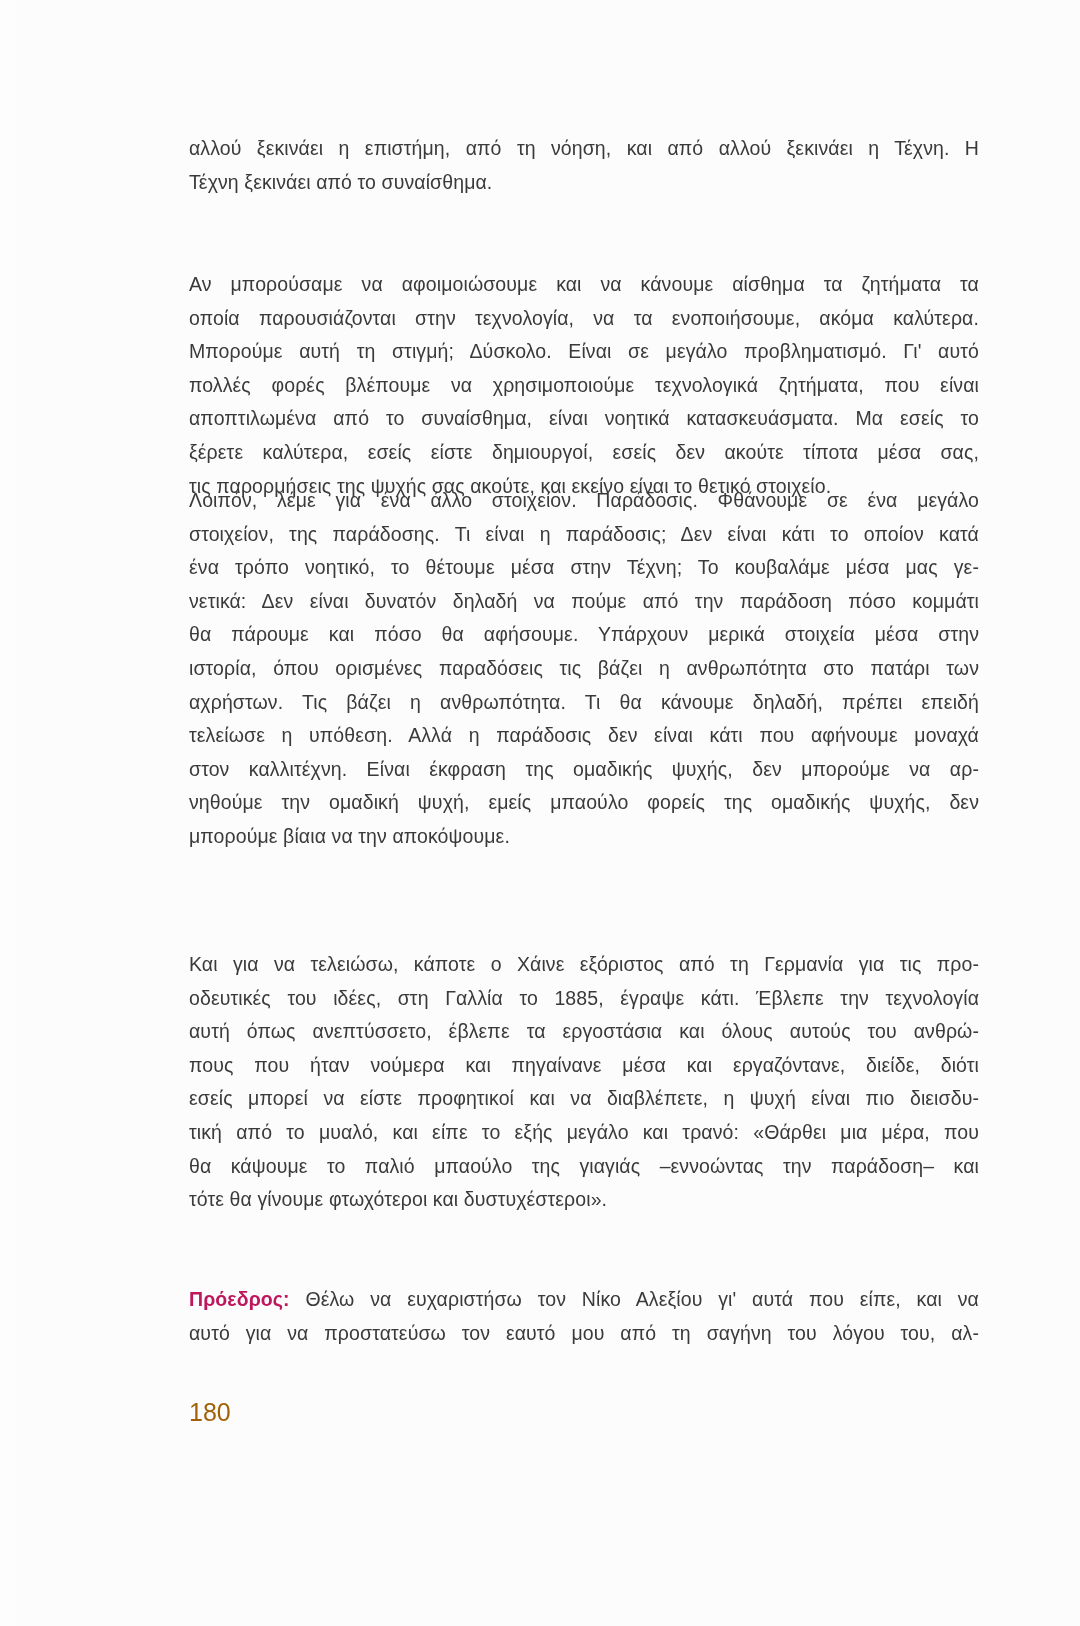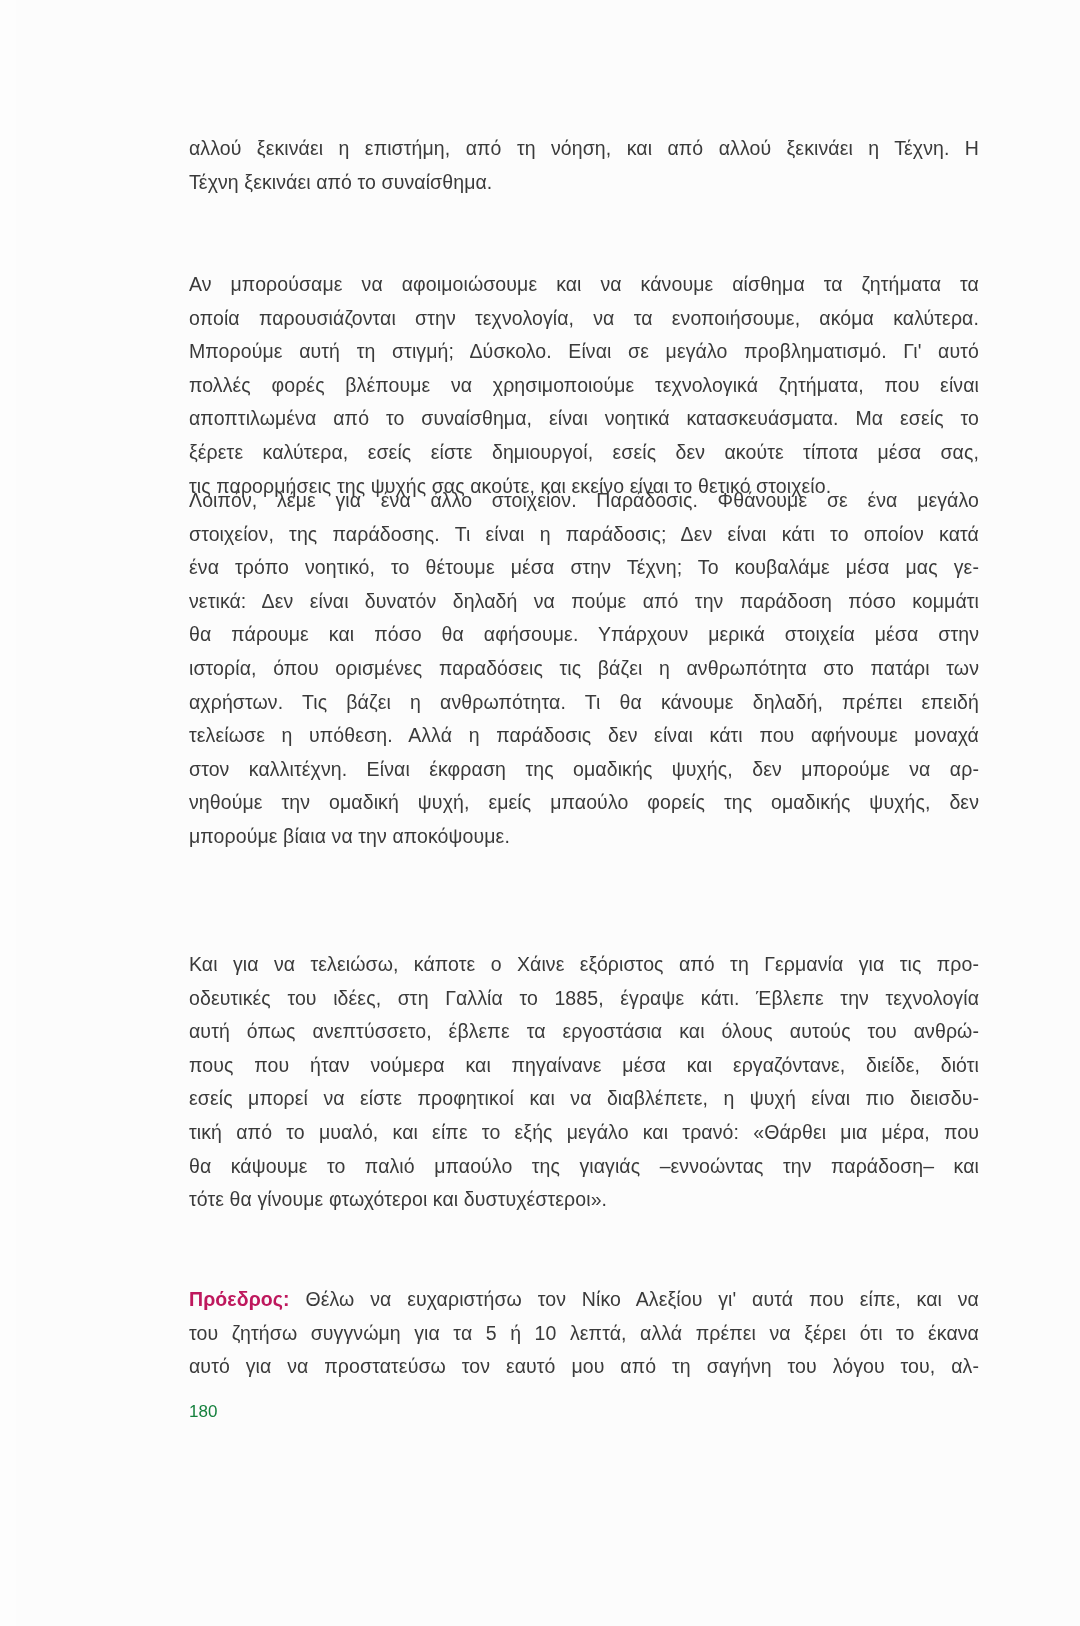--- a/index.html
+++ b/index.html
@@ -47,23 +47,23 @@
     .para4 { top: 916px; margin-top: 32px; }
     .para5 { top: 1283px; }
     .speaker {
       font-weight: bold;
       color: #be185d;
     }
     .page-number {
       position: absolute;
       left: 173px;
       top: 1400px;
-      font-size: 17px;
+      font-size: 25px;
       line-height: 24px;
-      color: #15803d;
+      color: #a16207;
     }
   </style>
 </head>
 <body>
 
 <div class="page">
 
   <div class="text-block para1">
     <span class="line">αλλού ξεκινάει η επιστήμη, από τη νόηση, και από αλλού ξεκινάει η Τέχνη. Η</span>
     <span class="line last">Τέχνη ξεκινάει από το συναίσθημα.</span>
@@ -99,19 +99,18 @@
     <span class="line">αυτή όπως ανεπτύσσετο, έβλεπε τα εργοστάσια και όλους αυτούς του ανθρώ-</span>
     <span class="line">πους που ήταν νούμερα και πηγαίνανε μέσα και εργαζόντανε, διείδε, διότι</span>
     <span class="line">εσείς μπορεί να είστε προφητικοί και να διαβλέπετε, η ψυχή είναι πιο διεισδυ-</span>
     <span class="line">τική από το μυαλό, και είπε το εξής μεγάλο και τρανό: «Θάρθει μια μέρα, που</span>
     <span class="line">θα κάψουμε το παλιό μπαούλο της γιαγιάς –εννοώντας την παράδοση– και</span>
     <span class="line last">τότε θα γίνουμε φτωχότεροι και δυστυχέστεροι».</span>
   </div>
 
   <div class="text-block para5">
     <span class="line"><span class="speaker">Πρόεδρος:</span> <span>Θέλω να ευχαριστήσω τον Νίκο Αλεξίου γι' αυτά που είπε, και να</span></span>
-    <span class="line">του ζητήσω συγγνώμη για τα 5 ή 10 λεπτά, αλλά πρέπει να ξέρει ότι το έκανα</span>
     <span class="line">αυτό  για να προστατεύσω τον εαυτό μου από τη σαγήνη του λόγου του, αλ-</span>
   </div>
 
   <div class="page-number">180</div>
 
 </div>
 
 </body></html>

